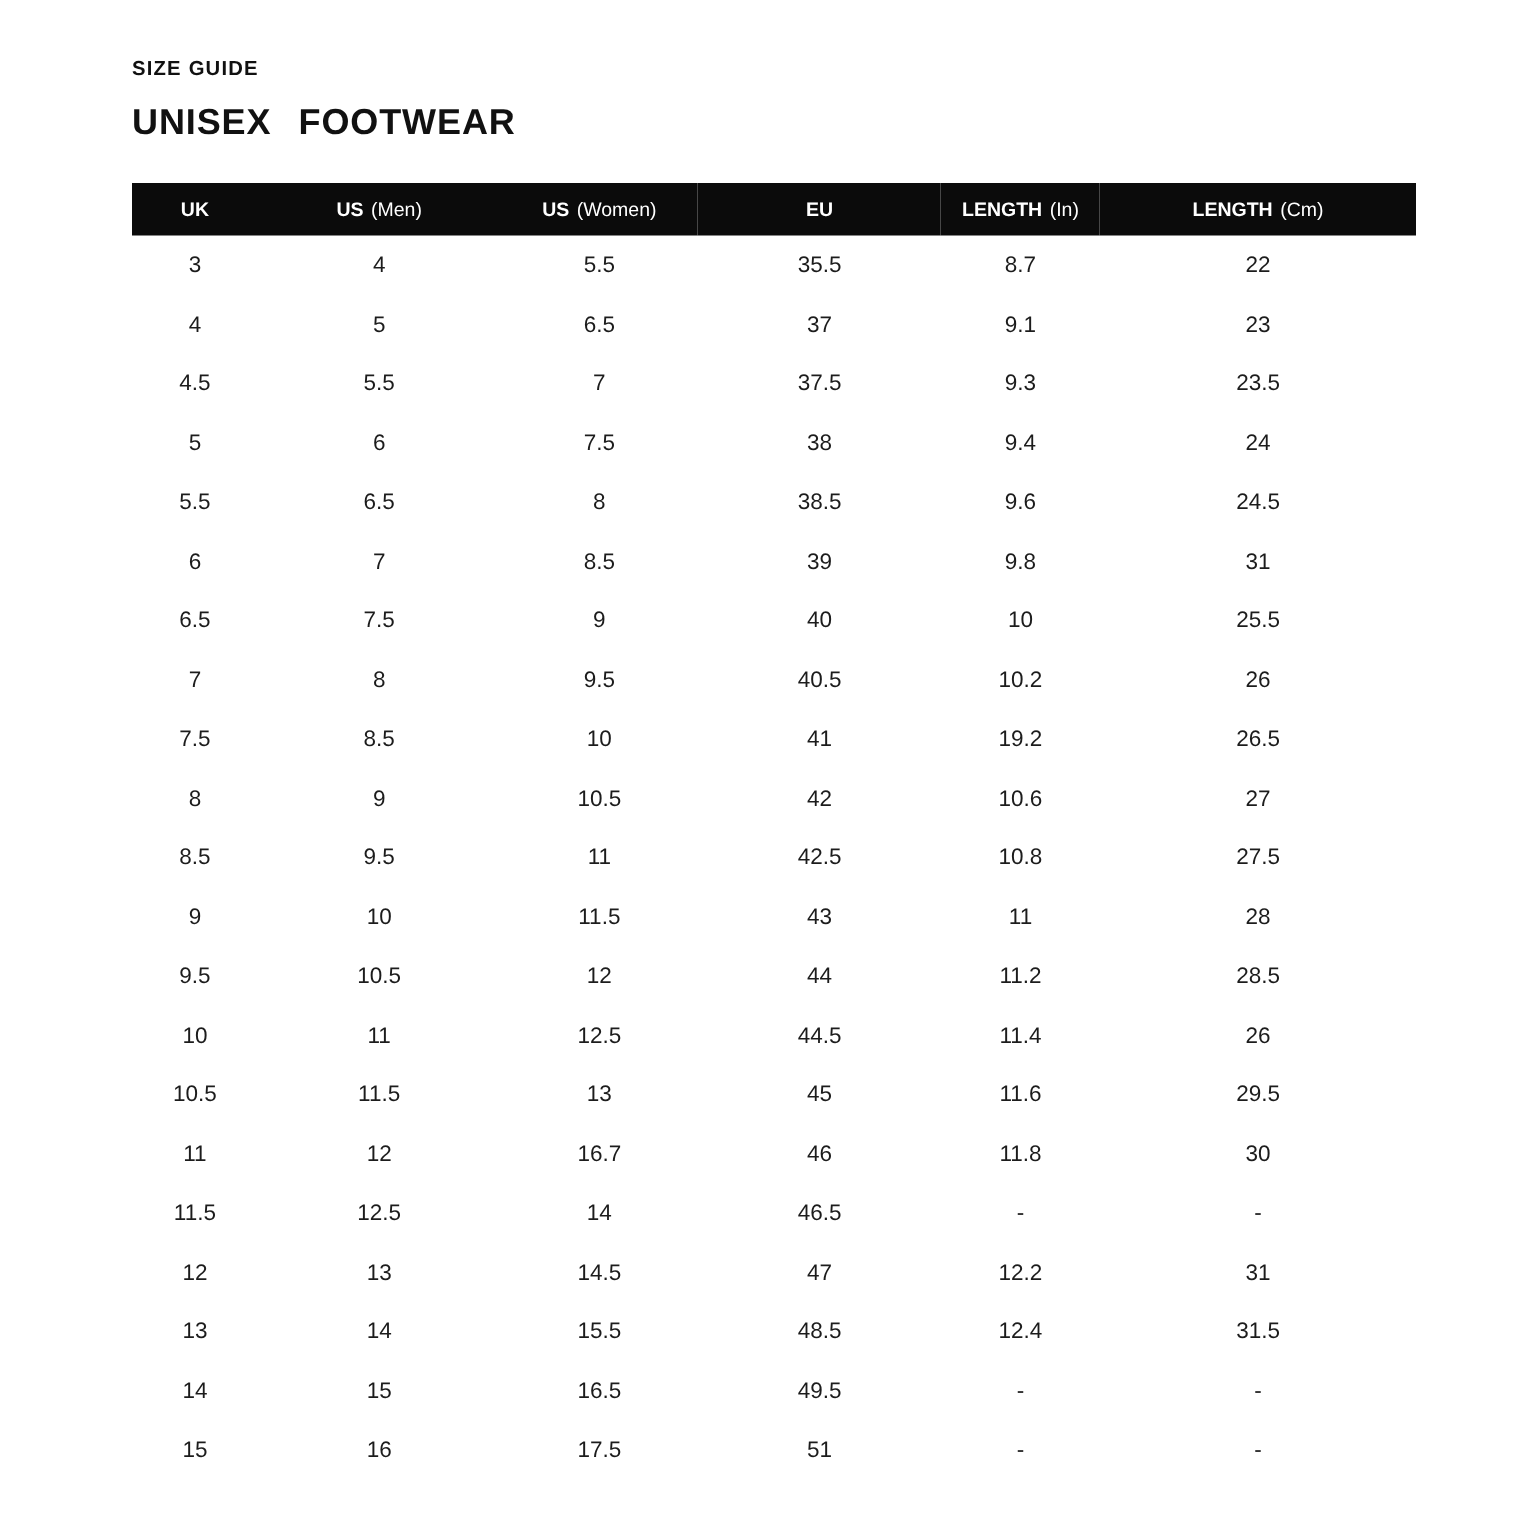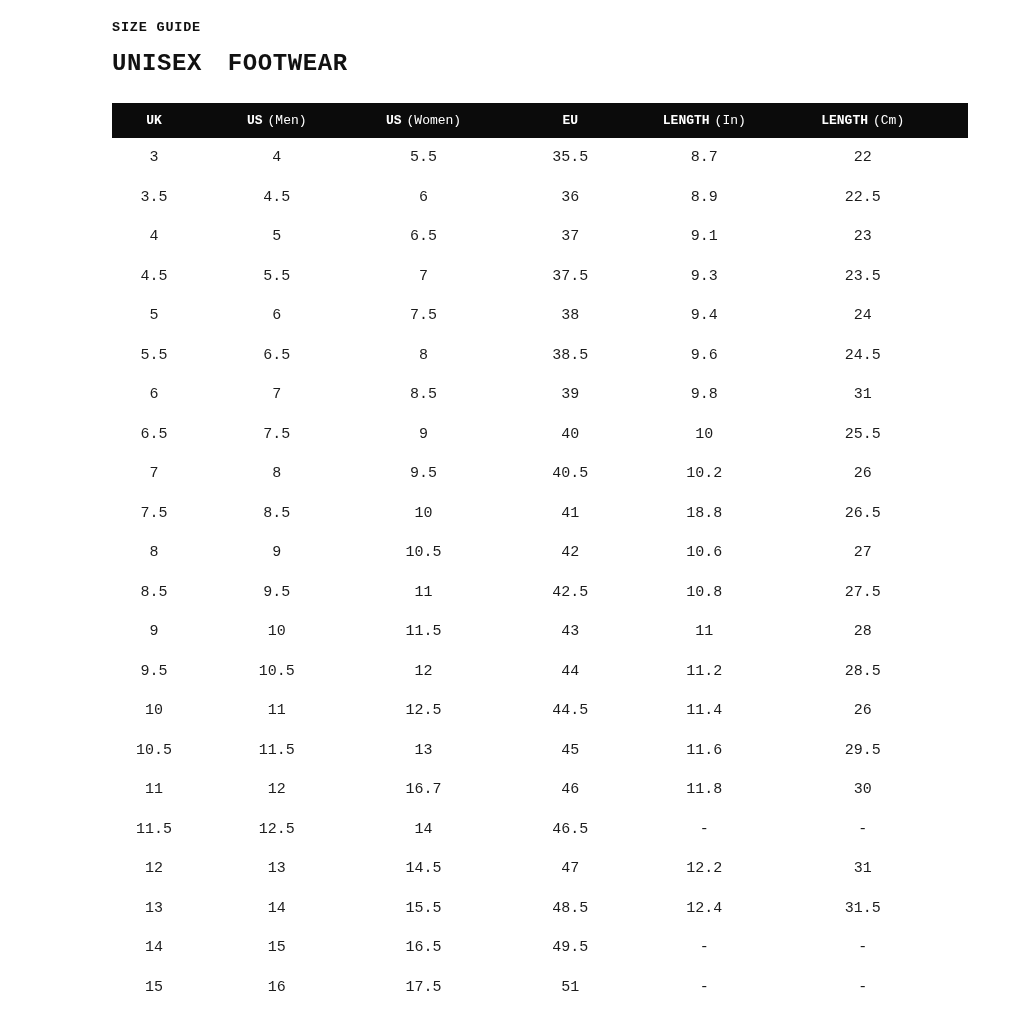--- a/index.html
+++ b/index.html
@@ -6,23 +6,22 @@
   html, body {
     width: 1024px;
     height: 1024px;
     background: #ffffff;
     font-family: "Liberation Sans", sans-serif;
     color: #1c1c1c;
     overflow: hidden;
   }
   .page {
     width: 856px;
-    margin-left: 112px;
-    padding-top: 20px;
-    font-family: Liberation Mono, monospace;
+    margin-left: 88px;
+    padding-top: 38px;
   }
   .eyebrow {
     font-size: 13.5px;
     font-weight: 700;
     letter-spacing: 0.8px;
     color: #111111;
   }
   .title {
     margin-top: 15px;
     font-size: 24px;
@@ -97,28 +96,20 @@
     <tbody>
         <tr>
           <td>3</td>
           <td>4</td>
           <td>5.5</td>
           <td>35.5</td>
           <td>8.7</td>
           <td>22</td>
         </tr>
         <tr>
-          <td>3.5</td>
-          <td>4.5</td>
-          <td>6</td>
-          <td>36</td>
-          <td>8.9</td>
-          <td>22.5</td>
-        </tr>
-        <tr>
           <td>4</td>
           <td>5</td>
           <td>6.5</td>
           <td>37</td>
           <td>9.1</td>
           <td>23</td>
         </tr>
         <tr>
           <td>4.5</td>
           <td>5.5</td>
@@ -165,21 +156,21 @@
           <td>9.5</td>
           <td>40.5</td>
           <td>10.2</td>
           <td>26</td>
         </tr>
         <tr>
           <td>7.5</td>
           <td>8.5</td>
           <td>10</td>
           <td>41</td>
-          <td>18.8</td>
+          <td>19.2</td>
           <td>26.5</td>
         </tr>
         <tr>
           <td>8</td>
           <td>9</td>
           <td>10.5</td>
           <td>42</td>
           <td>10.6</td>
           <td>27</td>
         </tr>

